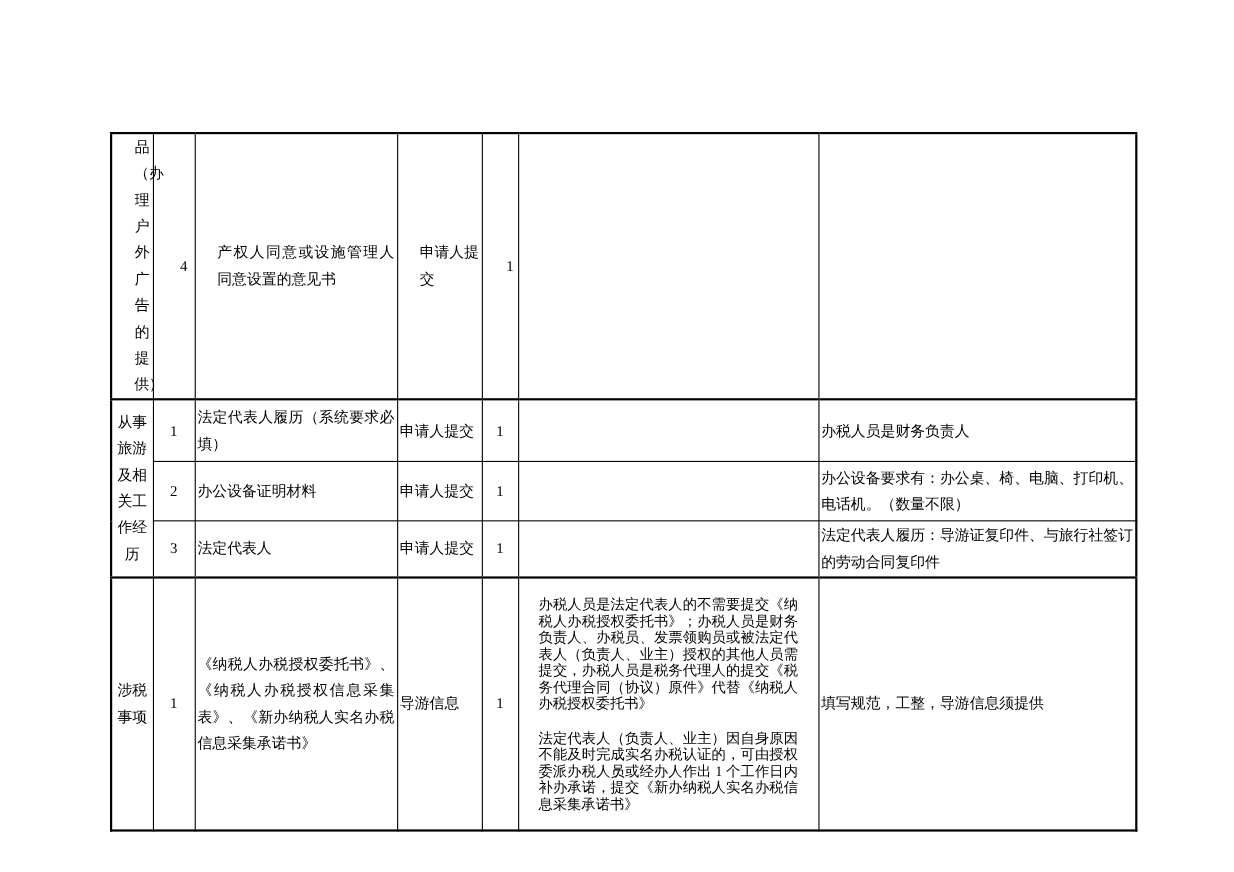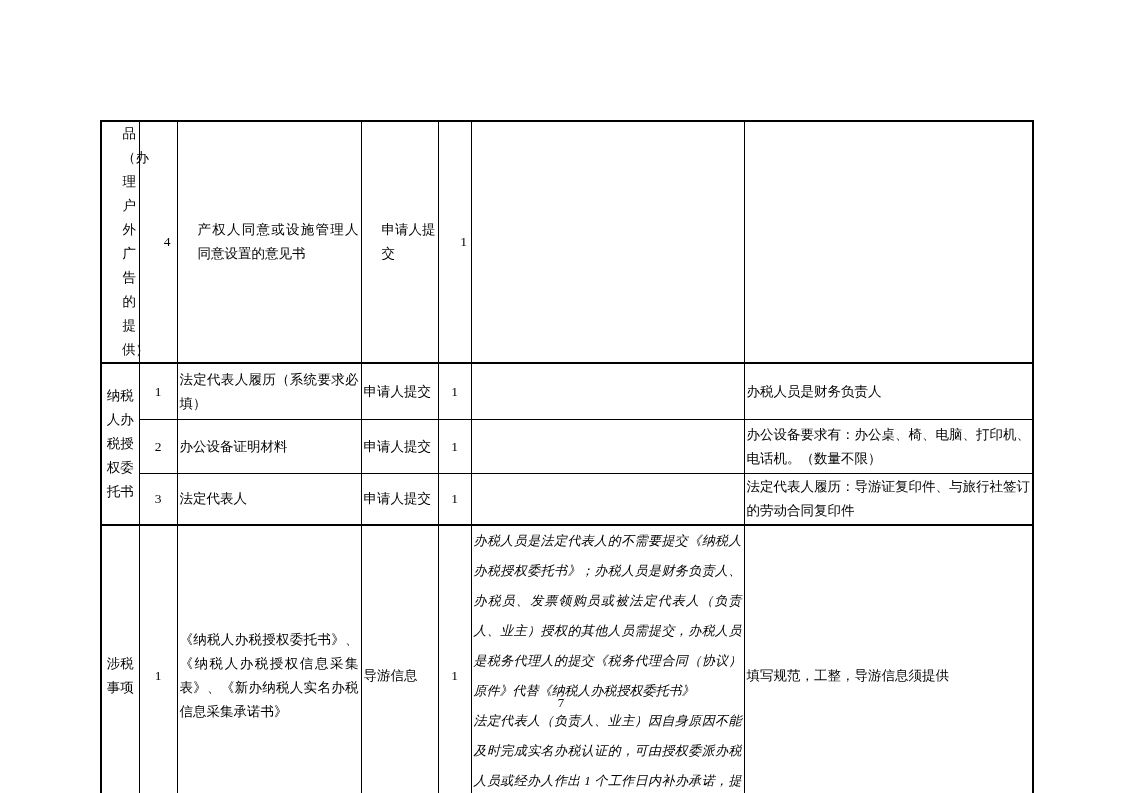--- a/index.html
+++ b/index.html
@@ -54,25 +54,24 @@
   td.note {
     text-align: justify;
     padding: 0 1px;
     line-height: 25px;
   }
   td.cond {
     vertical-align: top;
     padding: 2px 2px 0 2px;
   }
   td.cond .para {
-    margin: 0;
+    margin: 16px;
     font-size: 13px;
-    line-height: 30px;
+    line-height: 15px;
     text-align: justify;
-    font-style: italic;
   }
   tr.r1 > td { height: 144px; padding-left: 20px; }
   tr.r2 > td { height: 55px; }
   tr.r3 > td { height: 53px; }
   tr.r4 > td { height: 50px; }
   tr.r5 > td { height: 211px; }
   .pageno {
     position: absolute;
     top: 695px;
     left: 0;
@@ -102,21 +101,21 @@
         <td class="cat">品（办理户外广告的提供）</td>
         <td class="num">4</td>
         <td class="mat">产权人同意或设施管理人同意设置的意见书</td>
         <td class="sub">申请人提交</td>
         <td class="cnt">1</td>
         <td class="cond"></td>
         <td class="note"></td>
       </tr>
 
       <tr class="r2 group-start">
-        <td class="cat" rowspan="3">纳税人办税授权委托书</td>
+        <td class="cat" rowspan="3">从事旅游及相关工作经历</td>
         <td class="num">1</td>
         <td class="mat">法定代表人履历（系统要求必填）</td>
         <td class="sub">申请人提交</td>
         <td class="cnt">1</td>
         <td class="cond"></td>
         <td class="note">办税人员是财务负责人</td>
       </tr>
 
       <tr class="r3">
         <td class="num">2</td>

